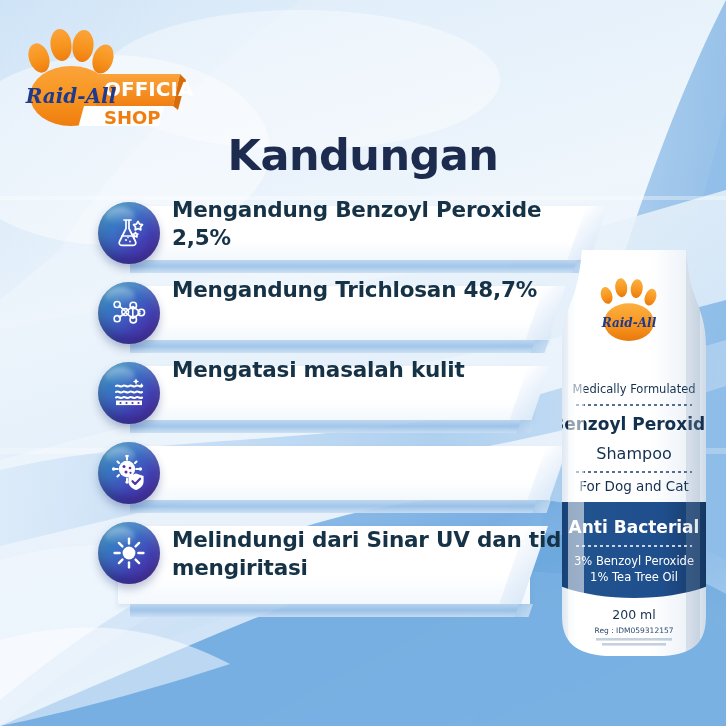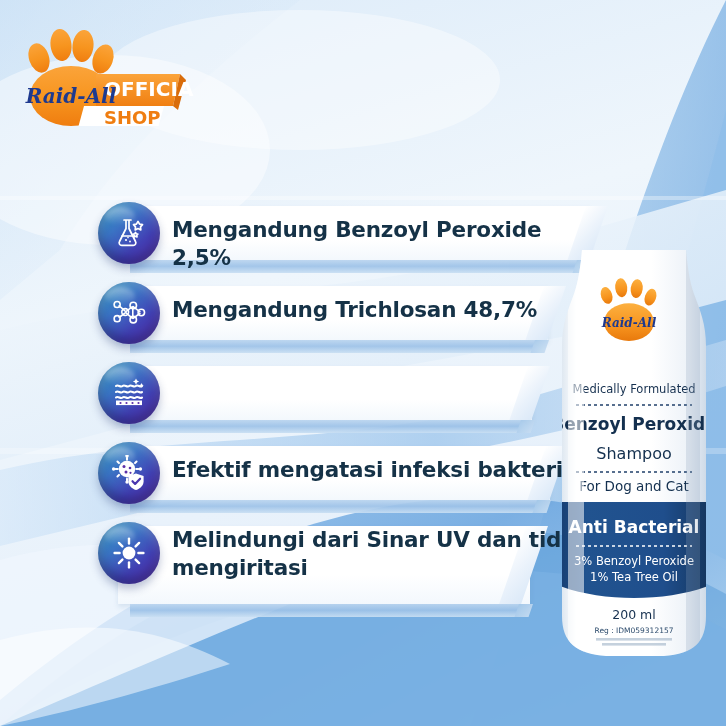--- a/index.html
+++ b/index.html
@@ -78,21 +78,21 @@
   }
   .icon-wrap:before{
     content:"";position:absolute;left:7px;top:5px;width:30px;height:18px;border-radius:50%;
     background:linear-gradient(180deg,rgba(255,255,255,.40),rgba(255,255,255,0));
     filter:blur(2px);
   }
   .icon-wrap svg{position:relative;z-index:2;}
 
   
   .label{
-    position:absolute;left:172px;top:20px;width:420px;
+    position:absolute;left:172px;top:0;width:420px;
     font-size:21.5px;font-weight:700;color:#153247;line-height:1.28;
     font-family:"DejaVu Sans","Liberation Sans",sans-serif;
     letter-spacing:-0.2px;
   }
   .row5 .label{top:10px;}
 
   
   .bottle{position:absolute;left:546px;top:250px;width:176px;height:412px;}
 </style>
 </head>
@@ -193,20 +193,21 @@
 
       <g>
         <path d="M72,92 L152,92 L146,114 L66,114 Z" fill="#ffffff"></path>
         <text x="92" y="110" font-family="DejaVu Sans, sans-serif" font-size="18" font-weight="700" fill="#ef7d10">SHOP</text>
       </g>
 
       <text x="59" y="89" text-anchor="middle" font-family="DejaVu Serif, serif" font-size="20" font-weight="700" font-style="italic" fill="#1e3a8f">Raid-All</text>
     </svg>
   </div>
 
+  <div class="title">Kandungan</div>
 
   <div class="list">
 
     <div class="row row1">
       <div class="bar"></div>
       <div class="band"></div>
       <div class="icon-wrap">
         <svg width="36" height="36" viewBox="0 0 36 36" fill="none" stroke="#ffffff" stroke-width="1.7" stroke-linecap="round" stroke-linejoin="round">
           <path d="M13 5h7M15 5v8.5L8.5 26.5a2.6 2.6 0 0 0 2.3 3.9h11.4a2.6 2.6 0 0 0 2.3-3.9L18 13.5V5"></path>
           <path d="M11 21h11"></path>
@@ -255,20 +256,21 @@
           </g>
           <path d="M5 24.5h26v4.6H5z" fill="#ffffff"></path>
           <circle cx="9.5" cy="27" r="1.1" fill="#5b2fa8"></circle>
           <circle cx="15.5" cy="27" r="1.1" fill="#5b2fa8"></circle>
           <circle cx="21.5" cy="27" r="1.1" fill="#5b2fa8"></circle>
           <circle cx="27.5" cy="27" r="1.1" fill="#5b2fa8"></circle>
           <path d="M25 2.5l1 2.1 2.1 1-2.1 1-1 2.1-1-2.1-2.1-1 2.1-1z" fill="#ffffff"></path>
           <path d="M30.5 7l.7 1.5 1.5.7-1.5.7-.7 1.5-.7-1.5-1.5-.7 1.5-.7z" fill="#ffffff"></path>
         </svg>
       </div>
+      <div class="label">Mengatasi masalah kulit</div>
     </div>
 
     <div class="row row4">
       <div class="bar"></div>
       <div class="band"></div>
       <div class="icon-wrap">
         <svg width="36" height="36" viewBox="0 0 36 36">
           <g fill="#ffffff">
             <circle cx="16" cy="14" r="8.2"></circle>
             <rect x="15" y="1.6" width="2" height="4.2" rx="1"></rect>
@@ -287,21 +289,20 @@
           <g fill="#5b2fa8">
             <circle cx="13" cy="11.5" r="1.5"></circle>
             <circle cx="19" cy="13" r="1.3"></circle>
             <circle cx="15" cy="17" r="1.5"></circle>
             <circle cx="19.5" cy="17.8" r="1.1"></circle>
           </g>
           <path d="M25 18.4l7.6 2.7v5.2c0 4.1-3.1 7.2-7.6 8.8-4.5-1.6-7.6-4.7-7.6-8.8v-5.2z" fill="#ffffff"></path>
           <path d="M21.5 26.2l2.6 2.7 5-5.2" fill="none" stroke="#4a37ae" stroke-width="2.2" stroke-linecap="round" stroke-linejoin="round"></path>
         </svg>
       </div>
-      <div class="label">Efektif mengatasi infeksi bakteri</div>
     </div>
 
     <div class="row row5 tall">
       <div class="bar"></div>
       <div class="band"></div>
       <div class="icon-wrap">
         <svg width="34" height="34" viewBox="0 0 34 34">
           <circle cx="17" cy="17" r="6.4" fill="#ffffff"></circle>
           <g stroke="#ffffff" stroke-width="2.4" stroke-linecap="round">
             <line x1="17" y1="2.6" x2="17" y2="7.6"></line>

